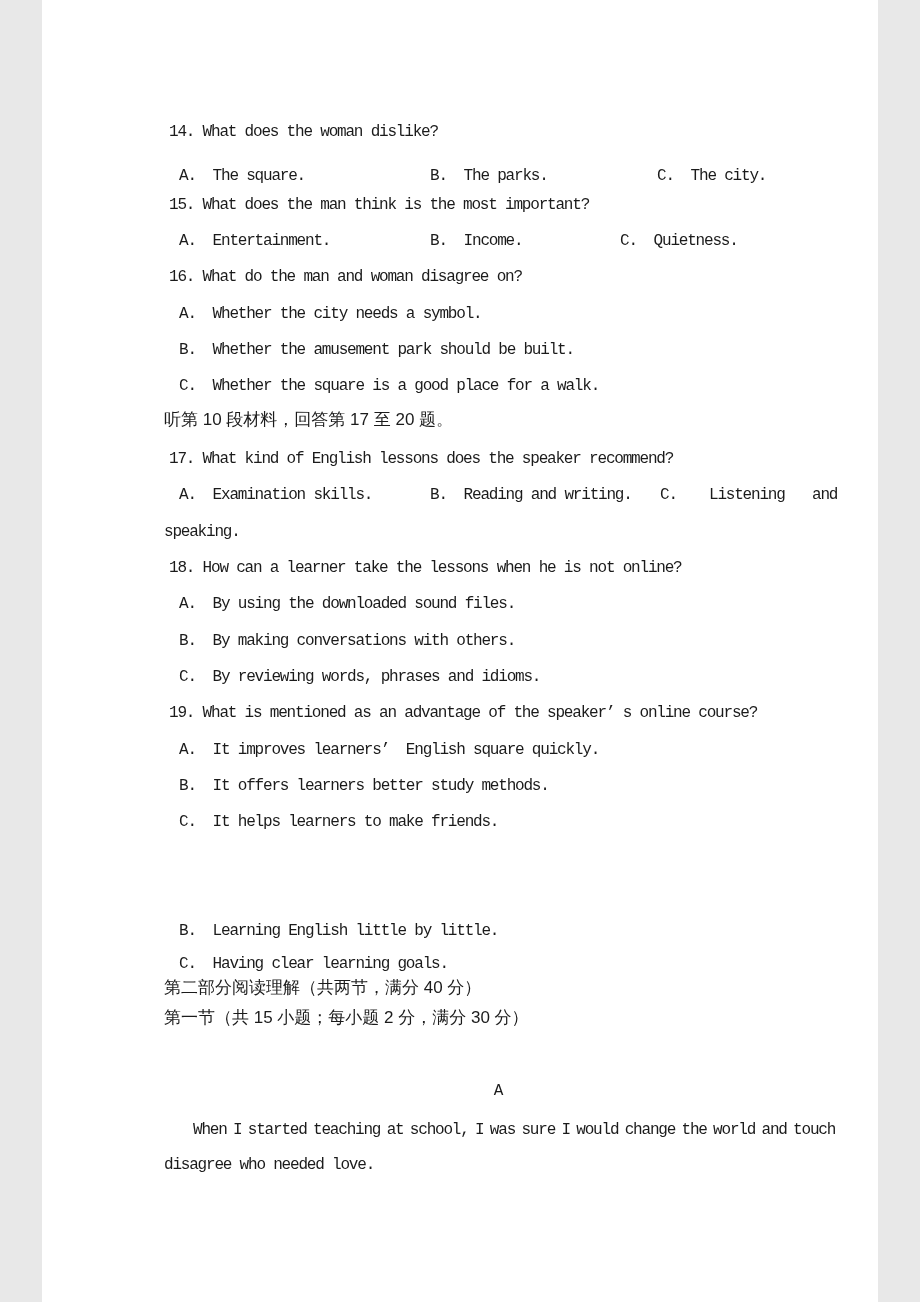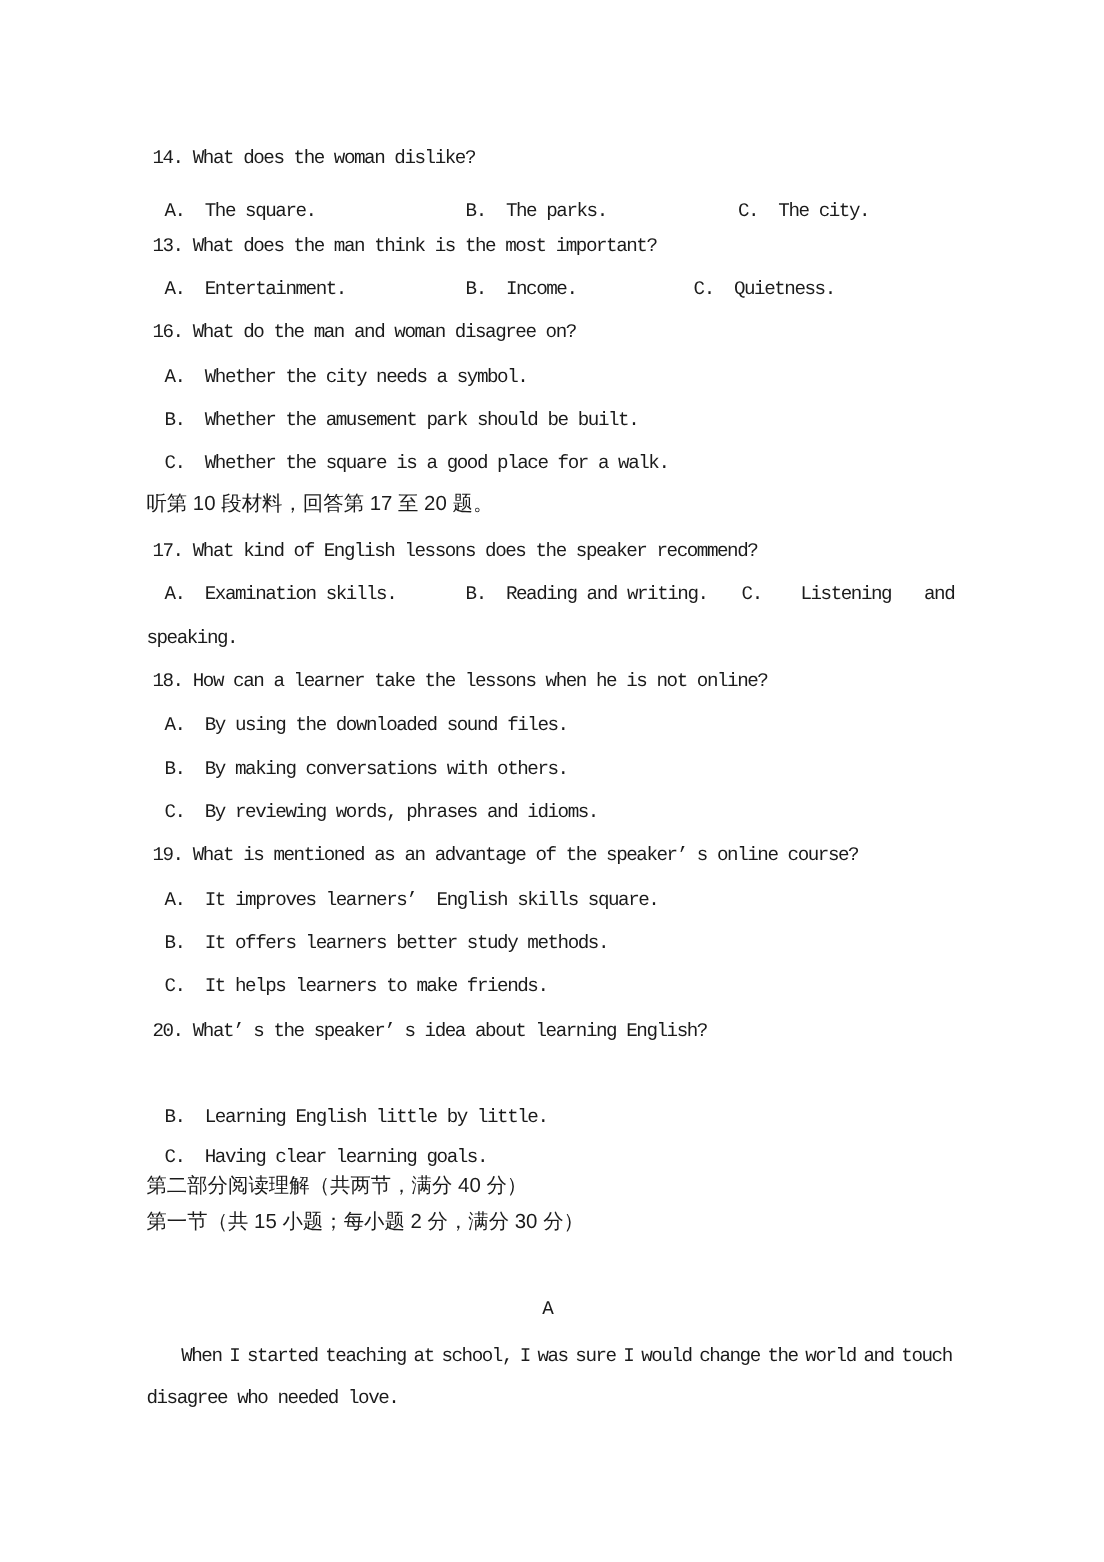--- a/index.html
+++ b/index.html
@@ -1,18 +1,18 @@
 <!DOCTYPE html>
 <html><head>
 <meta charset="utf-8">
 <style>
   html,body{margin:0;padding:0;background:#e8e8e8;}
   .page{
     position:relative;
-    width:920px;height:1302px;
+    width:836px;height:1302px;
     background:#ffffff;
     color:#1b1b1b;
     font-family:"Liberation Mono","DejaVu Sans Mono",monospace;
     font-size:16px;
     letter-spacing:-1.2px;
     overflow:hidden;
     margin:0 auto;
   }
   .ln{position:absolute;line-height:24px;white-space:pre;}
   .ind-q{left:127px;}
@@ -35,21 +35,21 @@
 
 <div class="page">
 
   <div class="ln ind-q" style="top:120px">14. What does the woman dislike?</div>
   <div class="ln optrow" style="top:164px">
     <span class="opt" style="left:137px">A.  The square.</span>
     <span class="opt" style="left:388px">B.  The parks.</span>
     <span class="opt" style="left:615px">C.  The city.</span>
   </div>
 
-  <div class="ln ind-q" style="top:193px">13. What does the man think is the most important?</div>
+  <div class="ln ind-q" style="top:193px">15. What does the man think is the most important?</div>
   <div class="ln optrow" style="top:229px">
     <span class="opt" style="left:137px">A.  Entertainment.</span>
     <span class="opt" style="left:388px">B.  Income.</span>
     <span class="opt" style="left:578px">C.  Quietness.</span>
   </div>
 
   <div class="ln ind-q" style="top:265px">16. What do the man and woman disagree on?</div>
   <div class="ln ind-opt" style="top:302px">A.  Whether the city needs a symbol.</div>
   <div class="ln ind-opt" style="top:338px">B.  Whether the amusement park should be built.</div>
   <div class="ln ind-opt" style="top:374px">C.  Whether the square is a good place for a walk.</div>
@@ -65,25 +65,24 @@
     <span class="opt" style="left:770px">and</span>
   </div>
   <div class="ln ind-base" style="top:520px">speaking.</div>
 
   <div class="ln ind-q" style="top:556px">18. How can a learner take the lessons when he is not online?</div>
   <div class="ln ind-opt" style="top:592px">A.  By using the downloaded sound files.</div>
   <div class="ln ind-opt" style="top:629px">B.  By making conversations with others.</div>
   <div class="ln ind-opt" style="top:665px">C.  By reviewing words, phrases and idioms.</div>
 
   <div class="ln ind-q" style="top:701px">19. What is mentioned as an advantage of the speaker’ s online course?</div>
-  <div class="ln ind-opt" style="top:738px">A.  It improves learners’  English skills square.</div>
+  <div class="ln ind-opt" style="top:738px">A.  It improves learners’  English square quickly.</div>
   <div class="ln ind-opt" style="top:774px">B.  It offers learners better study methods.</div>
   <div class="ln ind-opt" style="top:810px">C.  It helps learners to make friends.</div>
 
-  <div class="ln ind-q" style="top:847px">20. What’ s the speaker’ s idea about learning English?</div>
   <div class="ln ind-opt" style="top:919px">B.  Learning English little by little.</div>
   <div class="ln ind-opt" style="top:952px">C.  Having clear learning goals.</div>
 
   <div class="ln ind-base cjk bold" style="top:976px">第二部分阅读理解（共两节，满分 40 分）</div>
   <div class="ln ind-base cjk" style="top:1006px">第一节（共 15 小题；每小题 2 分，满分 30 分）</div>
 
   <div class="ln center" style="top:1079px">A</div>
   <div class="ln p1" style="top:1118px">When I started teaching at school, I was sure I would change the world and touch</div>
   <div class="ln ind-base" style="top:1153px">disagree who needed love.</div>
 

